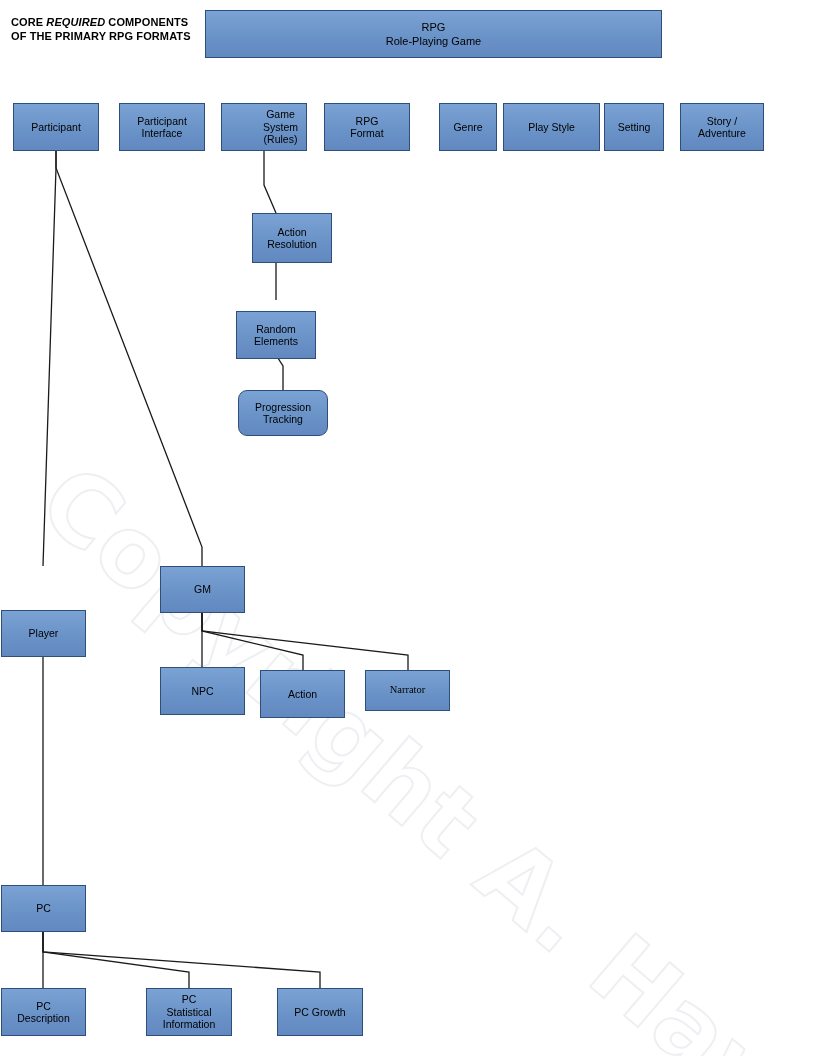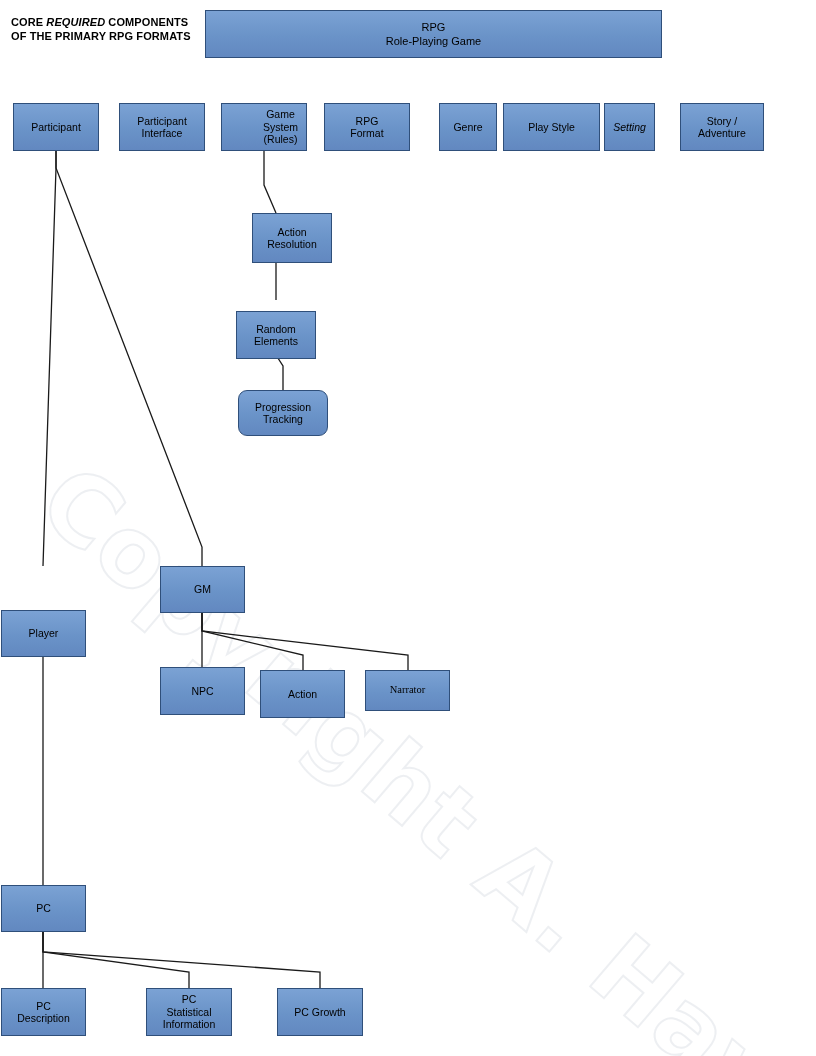--- a/index.html
+++ b/index.html
@@ -142,21 +142,21 @@
       <div class="node" style="left: 324px; top: 103px; width: 86px; height: 48px;">
         <span class="label">RPG
 Format</span>
       </div>
       <div class="node" style="left: 427px; top: 103px; width: 58px; height: 48px; margin-left: 12px;">
         <span class="label">Genre</span>
       </div>
       <div class="node" style="left: 503px; top: 103px; width: 97px; height: 48px;">
         <span class="label">Play Style</span>
       </div>
-      <div class="node" style="left: 604px; top: 103px; width: 51px; height: 48px; font-style: italic;">
+      <div class="node" style="left: 604px; top: 103px; width: 60px; height: 48px;">
         <span class="label">Setting</span>
       </div>
       <div class="node" style="left: 680px; top: 103px; width: 84px; height: 48px;">
         <span class="label">Story /
 Adventure</span>
       </div>
       <div class="node" style="left: 252px; top: 213px; width: 80px; height: 50px;">
         <span class="label">Action
 Resolution</span>
       </div>

